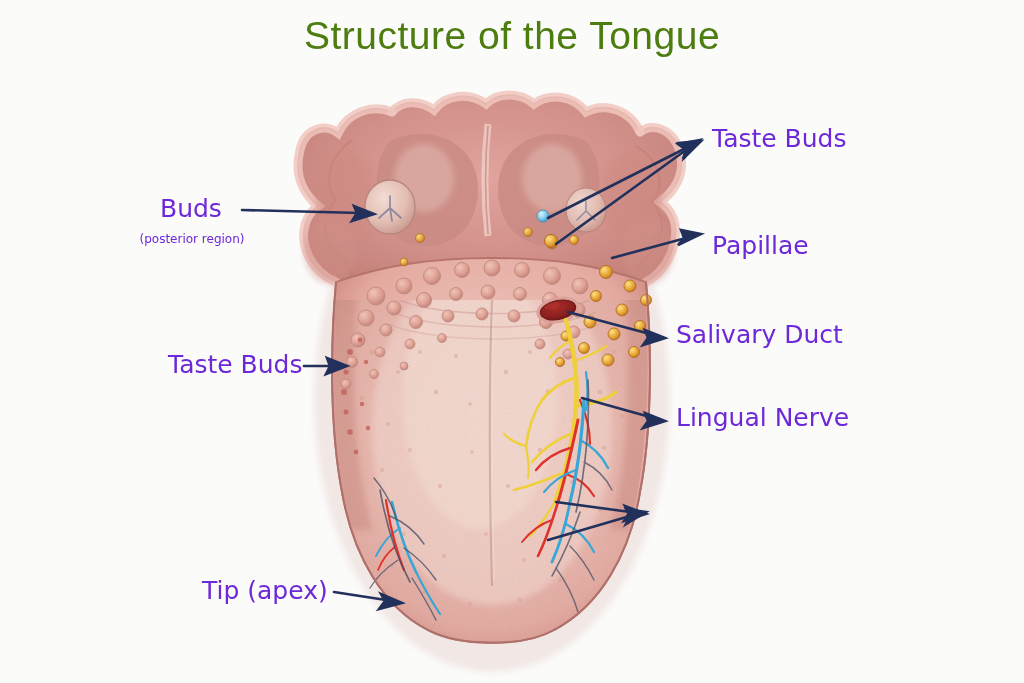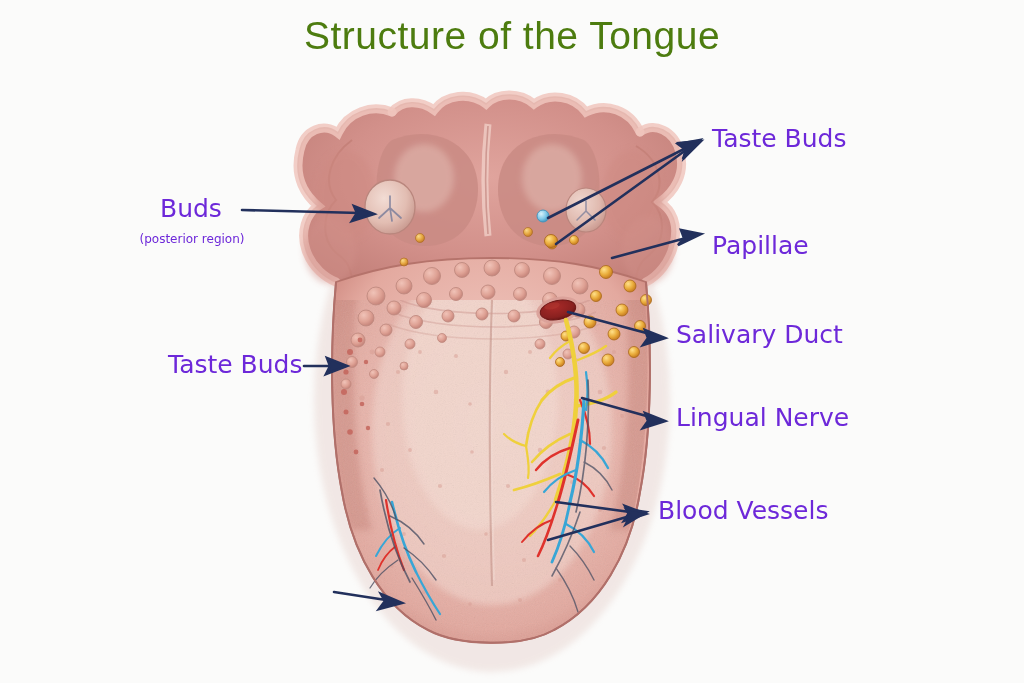--- a/index.html
+++ b/index.html
@@ -453,19 +453,19 @@
         <polygon points="646,514 625,506 629,513 624,521"></polygon>
         <line x1="548" y1="540" x2="630" y2="516"></line>
         <polygon points="646,512 626,509 630,516 626,524"></polygon>
       </g>
     </g>
   </svg>
 
   <div class="lbl lbl-root">Buds</div>
   <div class="lbl sub lbl-root-sub">(posterior region)</div>
   <div class="lbl lbl-tbuds-l">Taste Buds</div>
+  <div class="lbl lbl-tip">Tip (apex)</div>
   <div class="lbl lbl-tbuds-r">Taste Buds</div>
   <div class="lbl lbl-papillae">Papillae</div>
   <div class="lbl lbl-saliv">Salivary Duct</div>
   <div class="lbl lbl-lingual">Lingual Nerve</div>
-  <div class="lbl lbl-blood">Blood Vessels</div>
 
 </div>
 
 </body></html>

